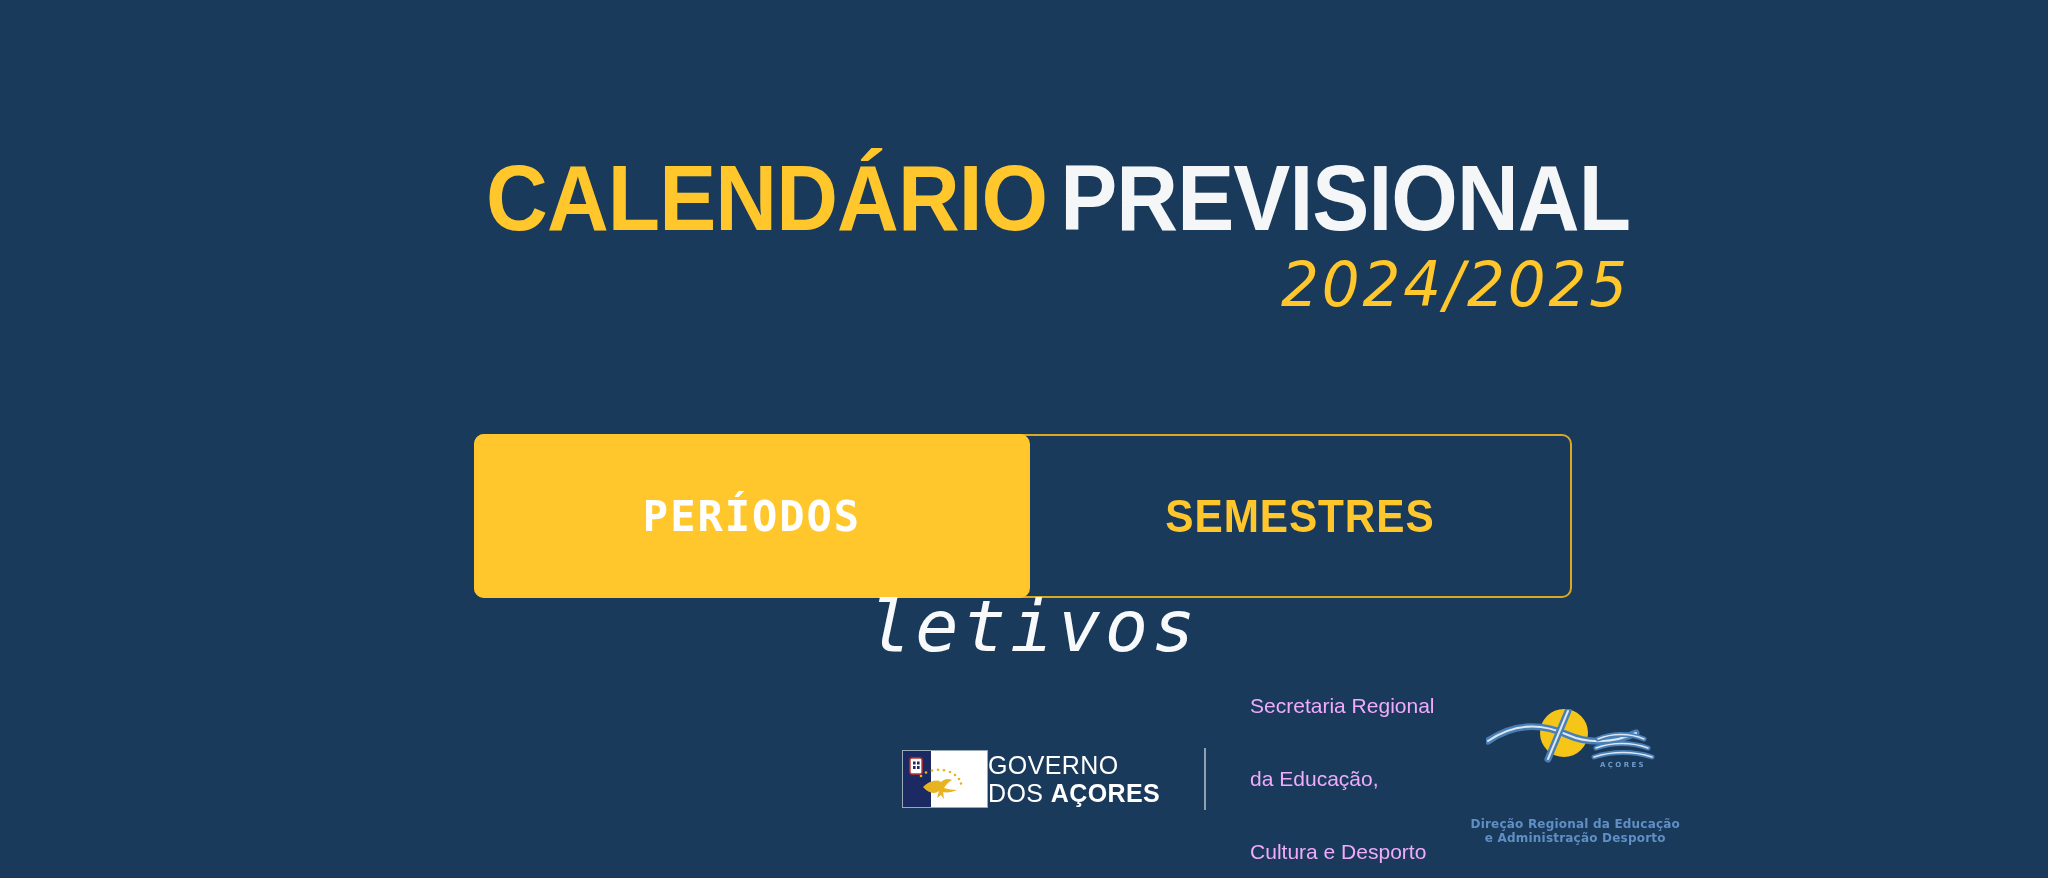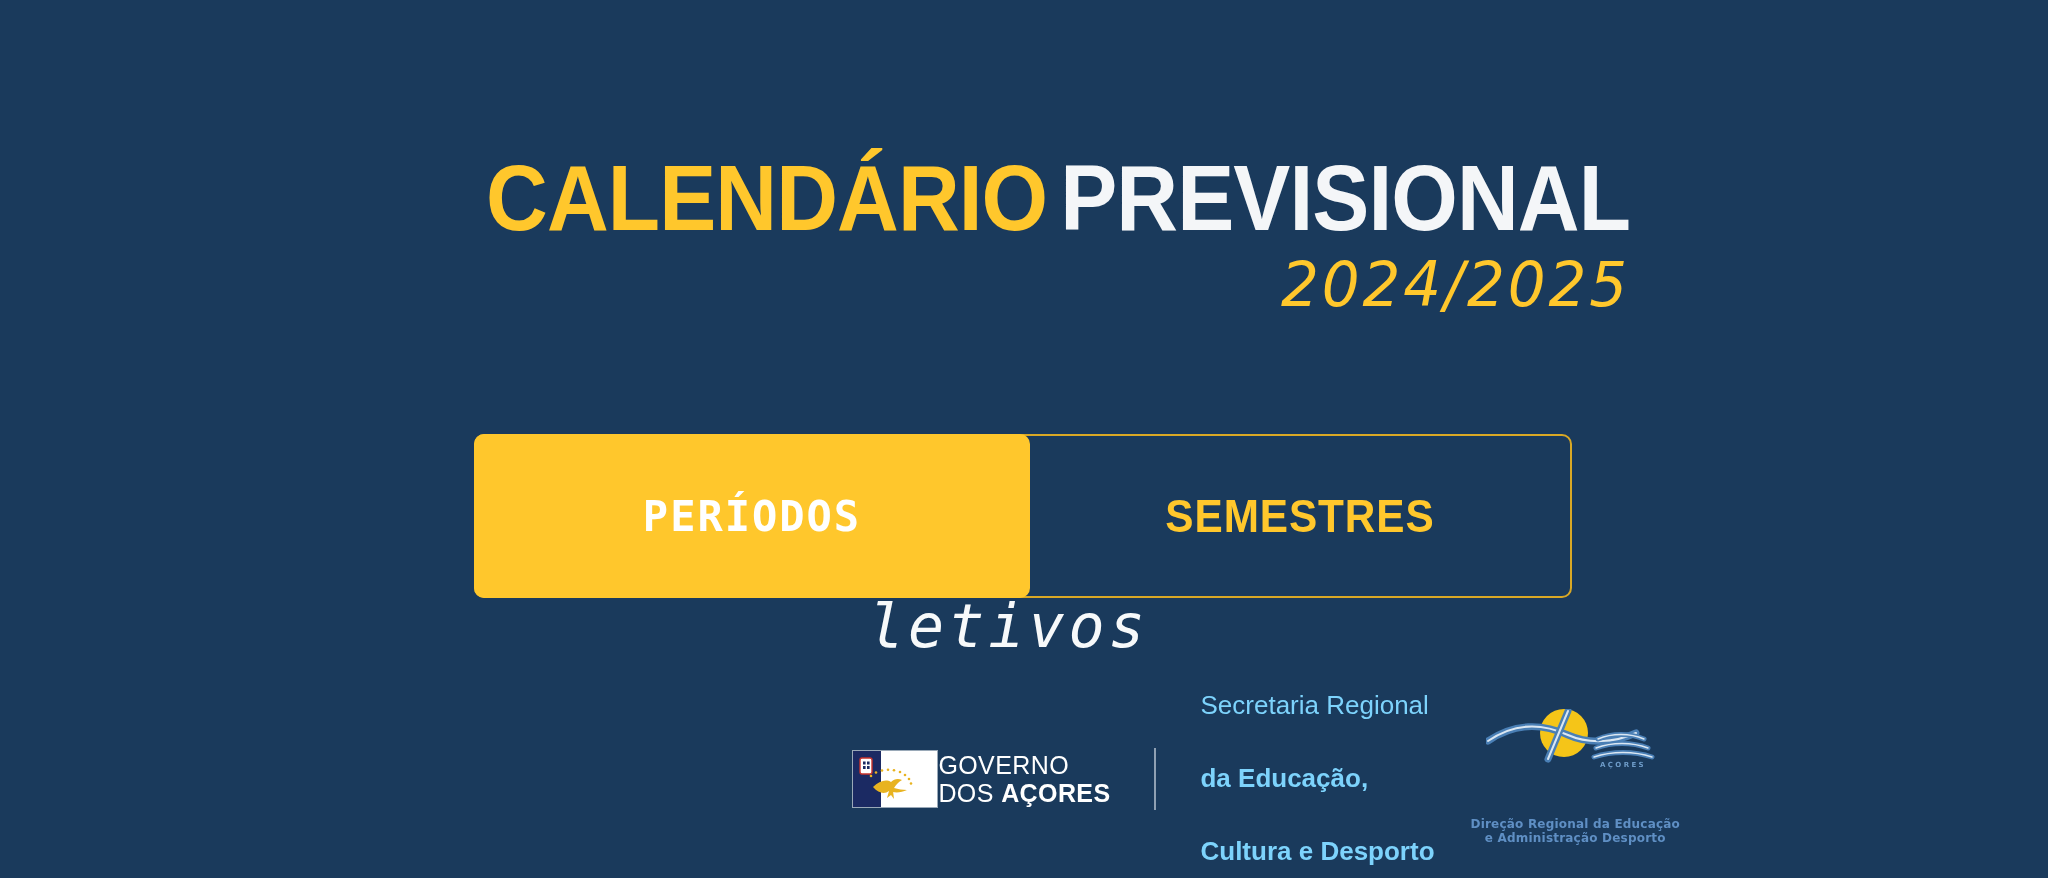--- a/index.html
+++ b/index.html
@@ -107,21 +107,21 @@
 
   
   .script-word {
     position: absolute;
     left: 868px;
     top: 586px;
     z-index: 3;
     font-family: "DejaVu Sans Mono", monospace;
     font-style: italic;
     font-weight: 500;
-    font-size: 60px;
+    font-size: 72px;
     line-height: 80px;
     letter-spacing: 4px;
     color: #f7f9fa;
   }
 
   
   .logos {
     position: absolute;
     right: 16px;
     bottom: 14px;
@@ -163,27 +163,27 @@
   .logo-divider {
     width: 2px;
     height: 62px;
     background: #8fa0b3;
     margin: 0 18px;
     flex: none;
   }
 
   .sec-text {
     font-family: "Liberation Sans", sans-serif;
-    color: #7dd3fc;
-    font-size: 26px;
+    color: #f0abfc;
+    font-size: 21px;
     line-height: 25px;
     white-space: nowrap;
   }
   .sec-text .l1 { font-weight: normal; }
-  .sec-text .l2, .sec-text .l3 { font-weight: bold; margin-top: 48px; }
+  .sec-text .l2, .sec-text .l3 { font-weight: normal; margin-top: 48px; }
 
   .dre-logo {
     display: flex;
     flex-direction: column;
     align-items: center;
     gap: 2px;
     margin-left: 10px;
     margin-bottom: 4px;
   }
   .dre-mark {

